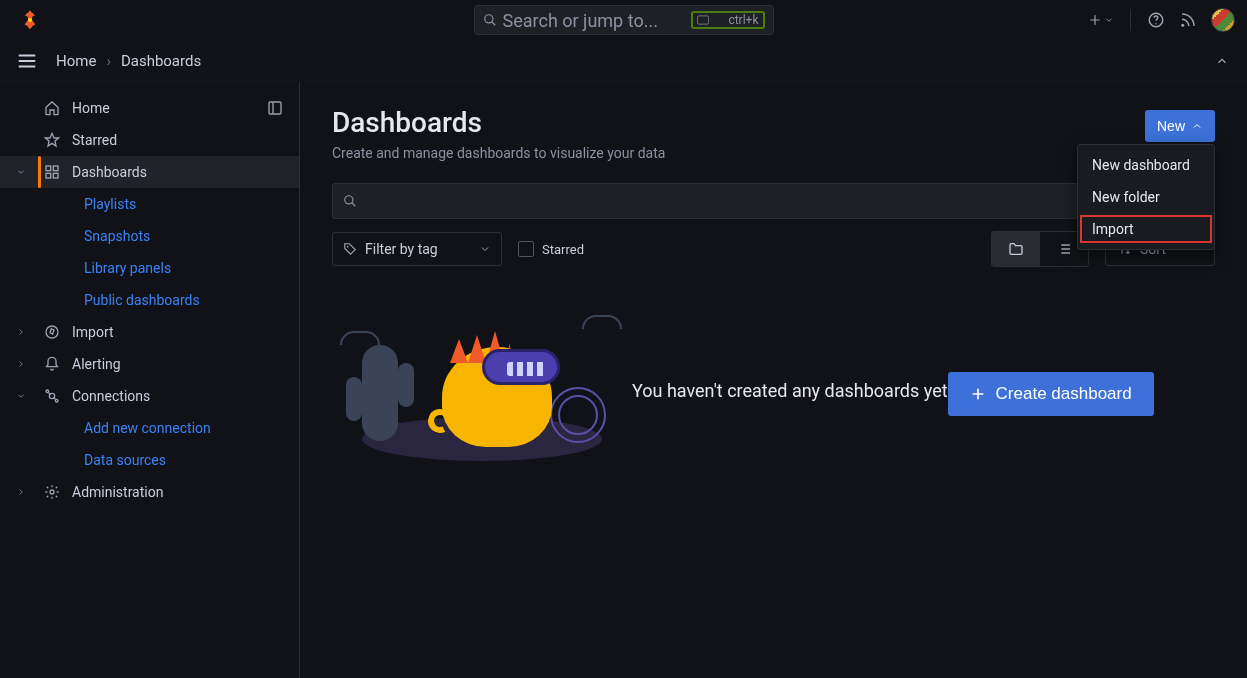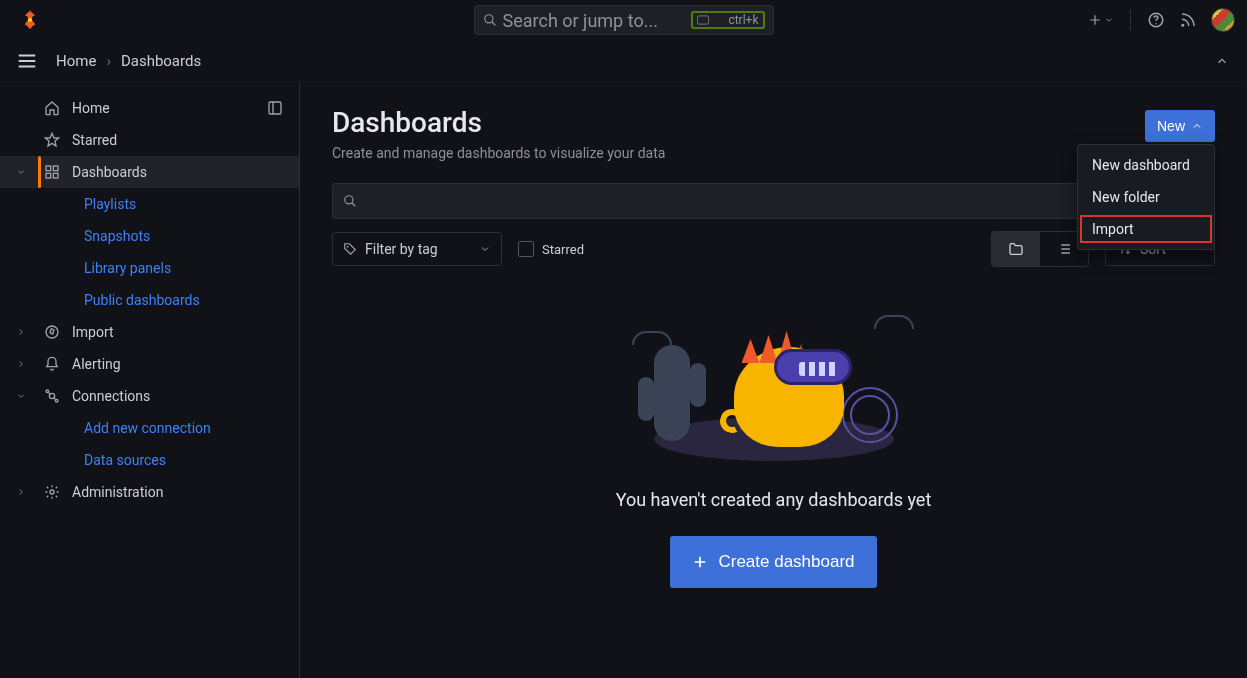--- a/index.html
+++ b/index.html
@@ -146,21 +146,21 @@
   }
   .view-toggle > div.sel { background:#2a2b33; }
   .sort-sel {
     height:34px; border:1px solid #2e2f35; border-radius:3px;
     display:flex; align-items:center; gap:8px; padding:0 48px 0 12px;
     color:#9fa0b0; cursor:pointer; position:relative;
   }
   
   .empty {
     margin-top: 24px;
-    display:flex; flex-direction:column; align-items:center;
+    display:flex; align-items:center;
   }
   .illus {
     width:300px; height:180px; position:relative;
   }
   .shadow-ellipse{
     position:absolute; bottom:10px; left:50%; transform:translateX(-50%);
     width:240px; height:44px; background:#2b2640; border-radius:50%;
   }
   .cactus{
     position:absolute; left:30px; bottom:30px; width:36px; height:96px;
@@ -198,21 +198,21 @@
   .grot-tail{
     position:absolute; left:96px; bottom:38px; width:24px; height:24px;
     border:6px solid #f7b500; border-right-color:transparent; border-radius:50%;
     transform:rotate(20deg);
   }
   .wind{ position:absolute; width:40px; height:14px; border:2px solid #3a4456; border-bottom:none; border-radius:20px 20px 0 0;}
   .wind.w1{ left:8px; top:40px;}
   .wind.w2{ right:10px; top:24px;}
   .empty-text { color:#e6e7ef; font-size:18px; margin-top:18px;}
   .create-btn{
-    margin-top:26px; height:52px; padding:8px 22px;
+    margin-top:26px; height:44px; padding:8px 22px;
     background:#3d71d9; color:#fff; border:none; border-radius:3px;
     display:flex; align-items:center; gap:10px; font-size:17px; cursor:pointer;
   }
   
   .dropdown {
     position:absolute; top:38px; right:0;
     width:138px; background:#181b1f; border:1px solid #2e2f35;
     border-radius:3px; box-shadow:0 6px 16px rgba(0,0,0,0.5);
     padding:4px 0; z-index:10;
   }

